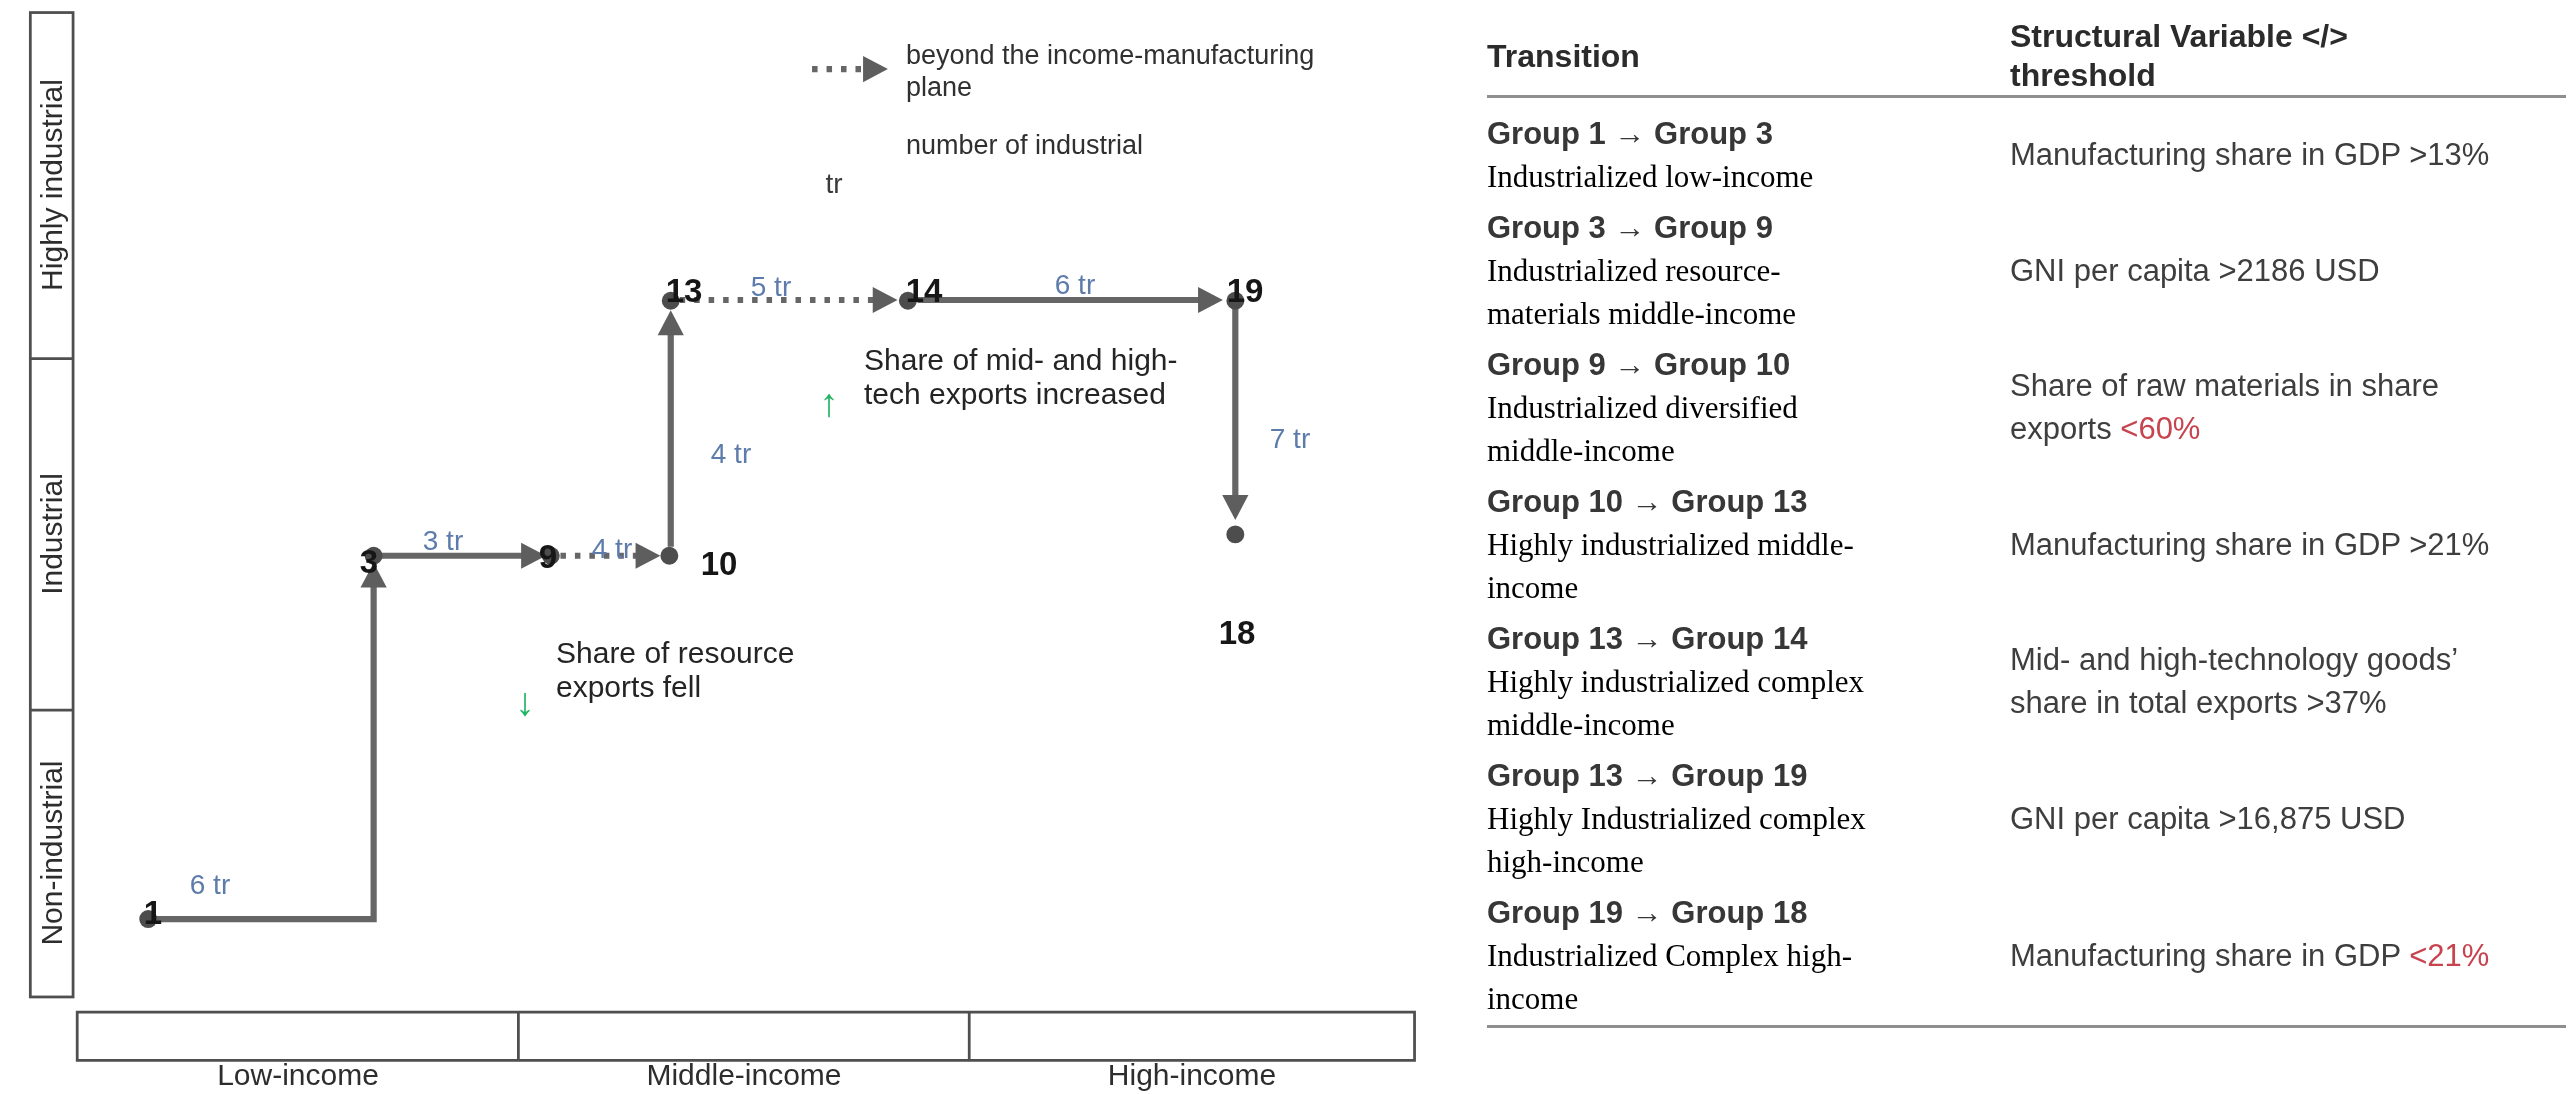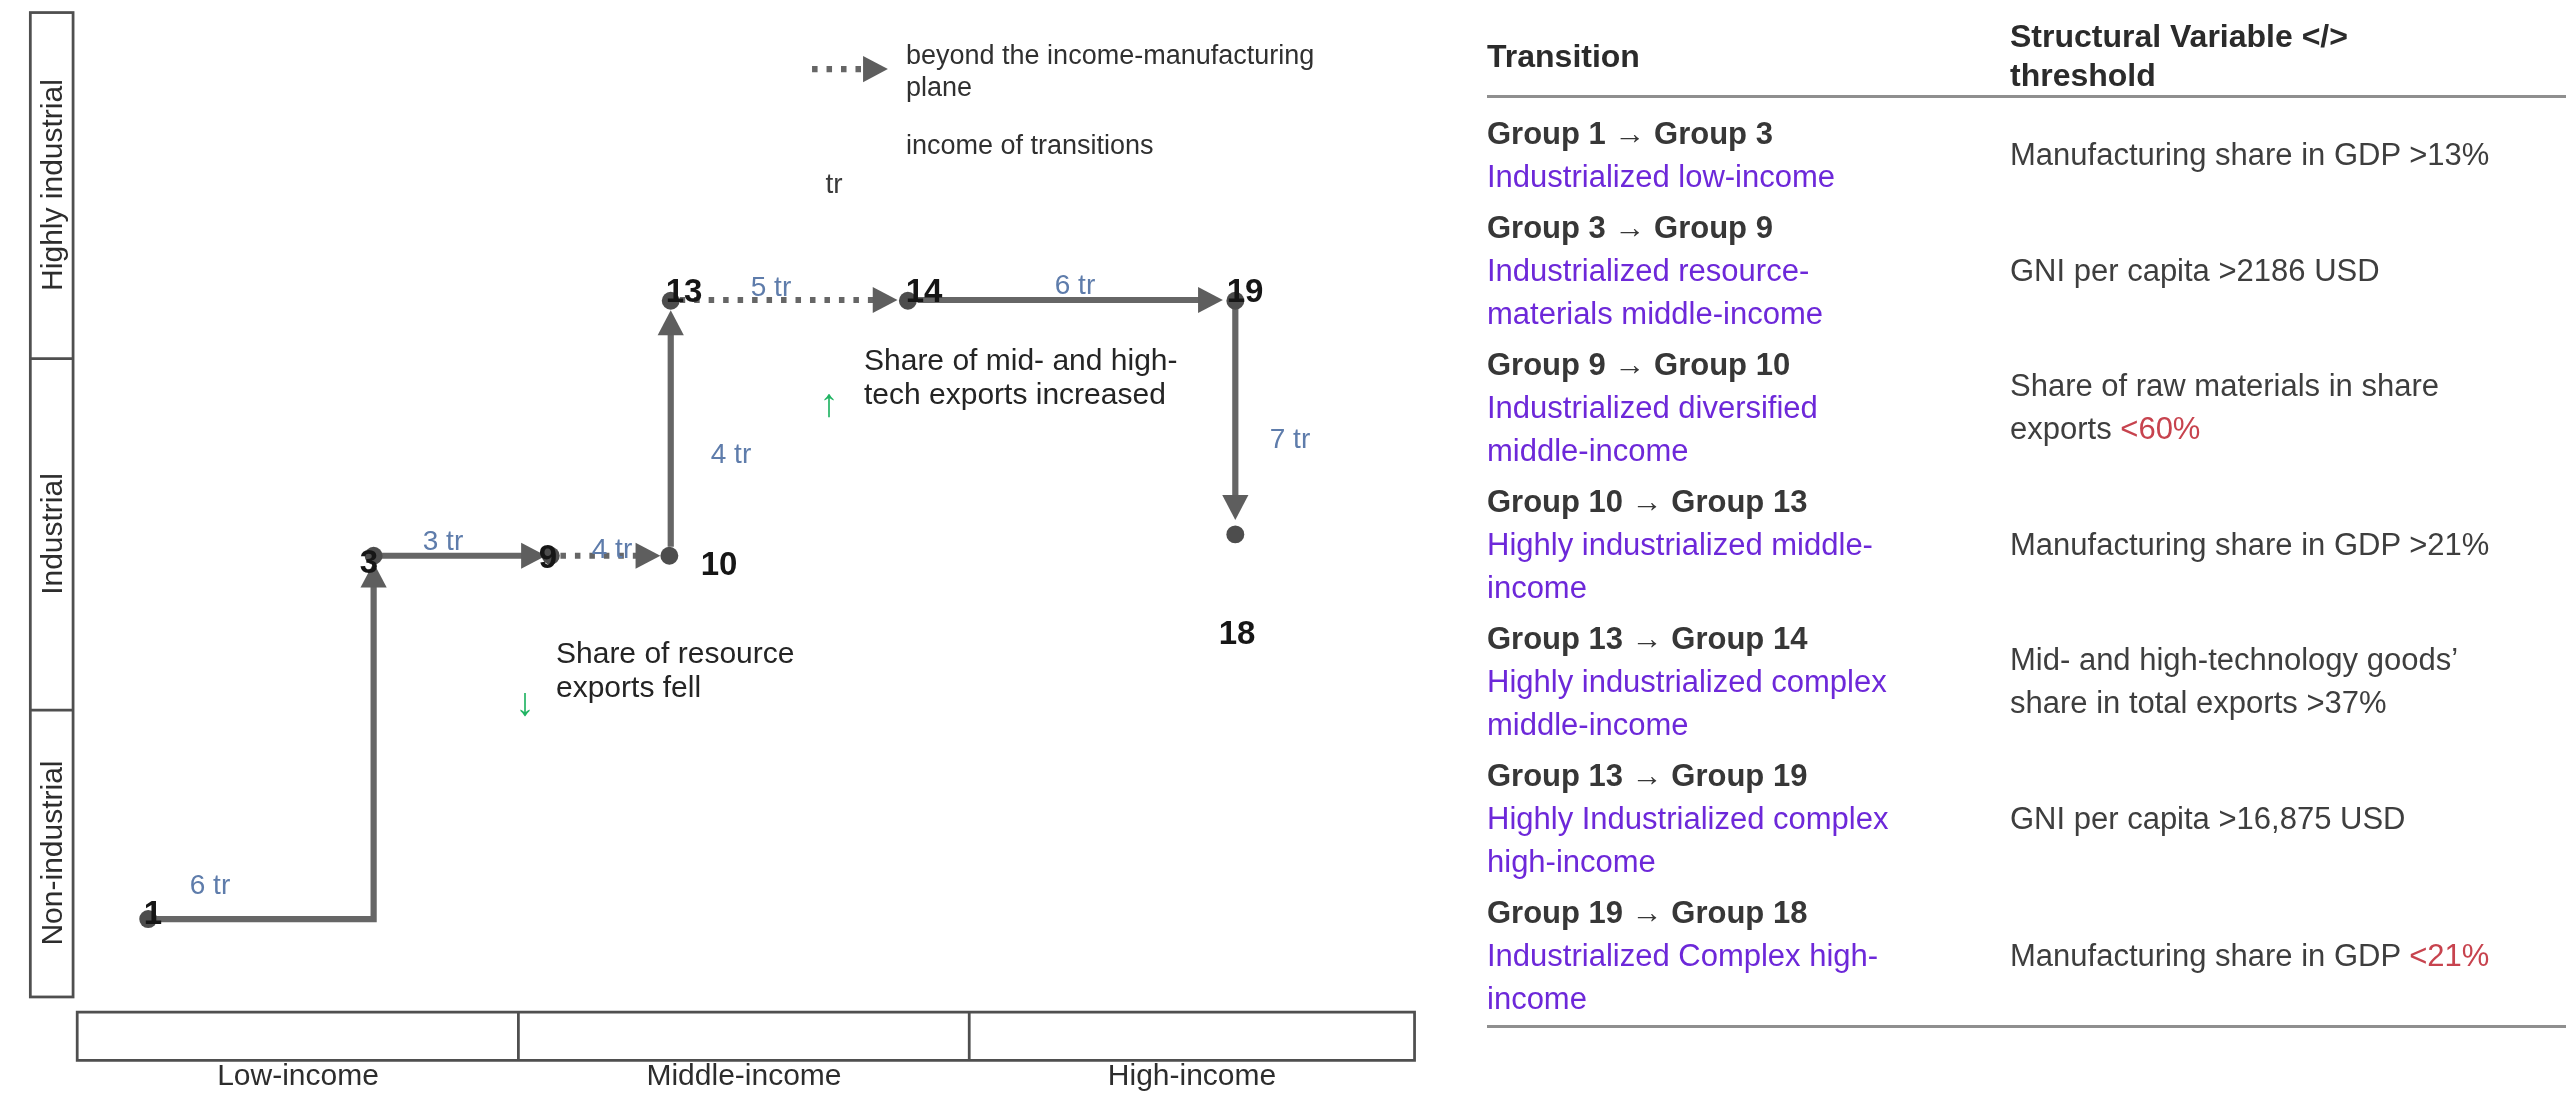--- a/index.html
+++ b/index.html
@@ -15,21 +15,21 @@
   .legend-tr{font-size:28px;color:#3a3a3a;}
   .green-arrow{font-size:39px;color:#21b463;line-height:1;}
   .ann-text{font-size:30px;line-height:34px;color:#242424;}
   
   #table{position:absolute;left:1487px;top:17px;width:1079px;color:#3e3e3e;}
   .thead{display:grid;grid-template-columns:523px 1fr;align-items:center;border-bottom:3.4px solid #8f8f8f;}
   .th{font-size:32px;font-weight:700;color:#2b2b2b;line-height:39px;}
   .rows{display:flex;flex-direction:column;row-gap:8px;padding-top:13.8px;}
   .row{display:grid;grid-template-columns:523px 1fr;}
   .cell-title{font-size:31px;font-weight:700;line-height:43px;color:#373737;}
-  .cell-sub{font-size:31px;line-height:43px;color:#6d28d9;}
+  .cell-sub{font-size:31px;line-height:43px;color:#000000;font-family:Liberation Serif, serif;}
   .cell-value{font-size:31px;line-height:43px;color:#3e3e3e;align-self:center;}
   .bottom-rule{border-bottom:3.4px solid #8f8f8f;margin-top:5.5px;}
 </style>
 </head>
 <body>
 
 <div id="root">
 
   <svg class="abs" style="left:0;top:0" width="1489" height="1095" viewBox="0 0 2160 1588">
     <g stroke="#4f4f4f" stroke-width="4" fill="none">
@@ -81,21 +81,21 @@
 
   <div class="ctr xlab" style="left:298px;top:1036px">Low-income</div>
   <div class="ctr xlab" style="left:744px;top:1036px">Middle-income</div>
   <div class="ctr xlab" style="left:1192px;top:1036px">High-income</div>
 
   <div class="abs legend-text" style="left:906px;top:39px;width:441px">
     <div>beyond the income-manufacturing</div>
     <div>plane</div>
   </div>
   <div class="ctr legend-tr" style="left:834px;top:145px">tr</div>
-  <div class="abs legend-text" style="left:906px;top:129px">income of transitions</div>
+  <div class="abs legend-text" style="left:906px;top:129px">number of industrial</div>
 
   <div class="ctr node-label" style="left:153px;top:874px">1</div>
   <div class="ctr node-label" style="left:369px;top:523px">3</div>
   <div class="ctr node-label" style="left:548px;top:518px">9</div>
   <div class="ctr node-label" style="left:719px;top:525px">10</div>
   <div class="ctr node-label" style="left:684px;top:252px">13</div>
   <div class="ctr node-label" style="left:924px;top:252px">14</div>
   <div class="ctr node-label" style="left:1245px;top:252px">19</div>
   <div class="ctr node-label" style="left:1237px;top:594px">18</div>
 

